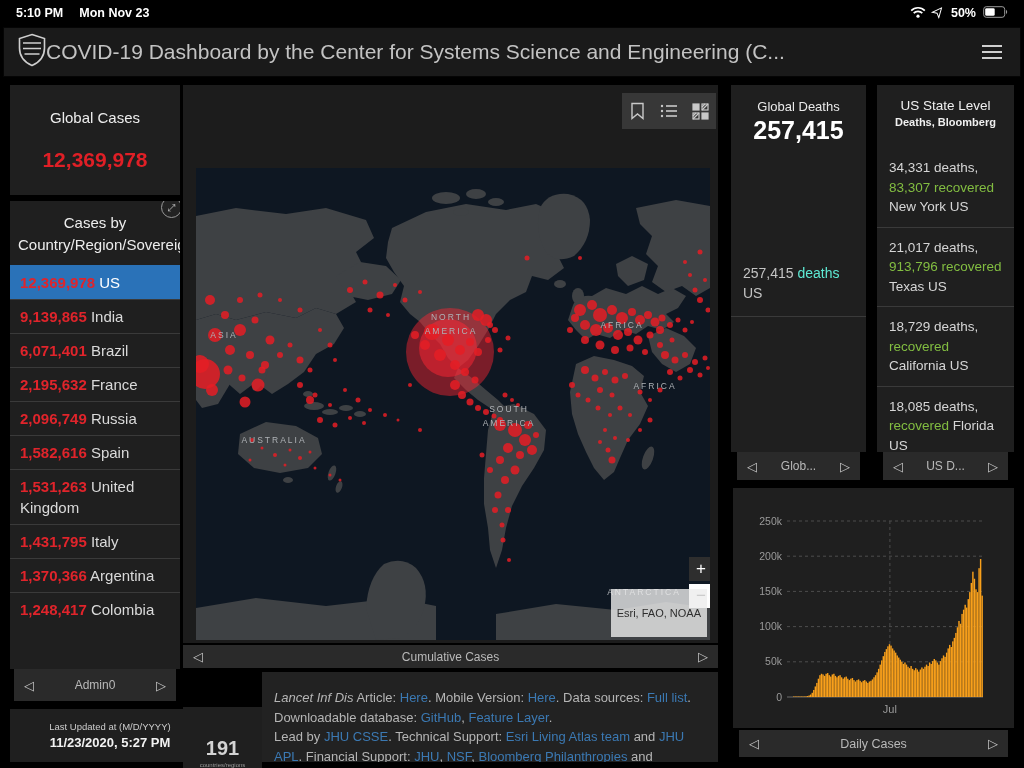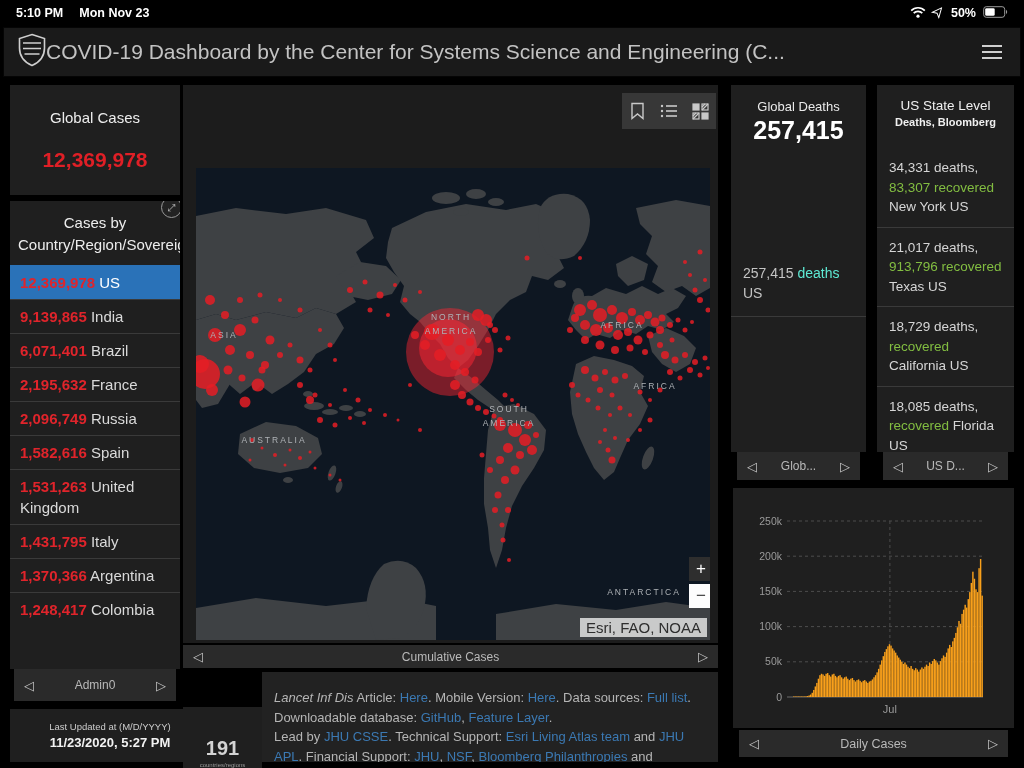--- a/index.html
+++ b/index.html
@@ -37,21 +37,21 @@
   
   #map-panel{left:183px;top:85px;width:535px;height:558px;background:#1c1c1c;}
   .map-toolbar{position:absolute;right:2px;top:8px;width:94px;height:36px;background:#373737;display:flex;align-items:center;justify-content:space-around;}
   .tb-icon{width:20px;height:20px;display:flex;align-items:center;justify-content:center;cursor:pointer;}
   #map-area{position:absolute;left:13px;top:83px;width:514px;height:472px;background:#0e1722;overflow:hidden;}
   #map-svg{position:absolute;left:0;top:0;}
   .map-label{position:absolute;transform:translate(-50%,-50%);color:#aeb2b6;font-size:8.5px;letter-spacing:2px;text-align:center;line-height:1.6;pointer-events:none;}
   .zoom-btn{position:absolute;left:493px;width:24px;height:24px;display:flex;align-items:center;justify-content:center;font-size:17px;cursor:pointer;}
   #zoom-in{top:389px;background:#2e2e2e;color:#fff;}
   #zoom-out{top:416px;background:#fdfdfd;color:#444;}
-  .attribution{position:absolute;right:3px;bottom:3px;background:rgba(236,236,236,.8);color:#2e2e2e;font-size:15px;padding:1px 6px;}
+  .attribution{position:absolute;right:3px;bottom:3px;background:rgba(236,236,236,.8);color:#2e2e2e;font-size:11px;padding:18px 6px;}
   #map-pager{left:183px;top:645px;width:535px;height:23px;}
   
   #info-191{left:183px;top:672px;width:79px;height:90px;display:flex;flex-direction:column;align-items:center;justify-content:center;margin-top:35px;}
   .info-num{font-size:20px;font-weight:700;color:#d4d4d4;}
   .info-cap{font-size:6px;color:#9a9a9a;margin-top:2px;}
   #credits{left:262px;top:672px;width:456px;height:90px;padding:16px 12px;color:#b5b5b5;font-size:13px;line-height:19.5px;overflow:hidden;background:#222;}
   .link{color:#3b79b3;cursor:pointer;}
   .it{font-style:italic;}
   
   #deaths-panel{left:731px;top:85px;width:135px;height:367px;}

